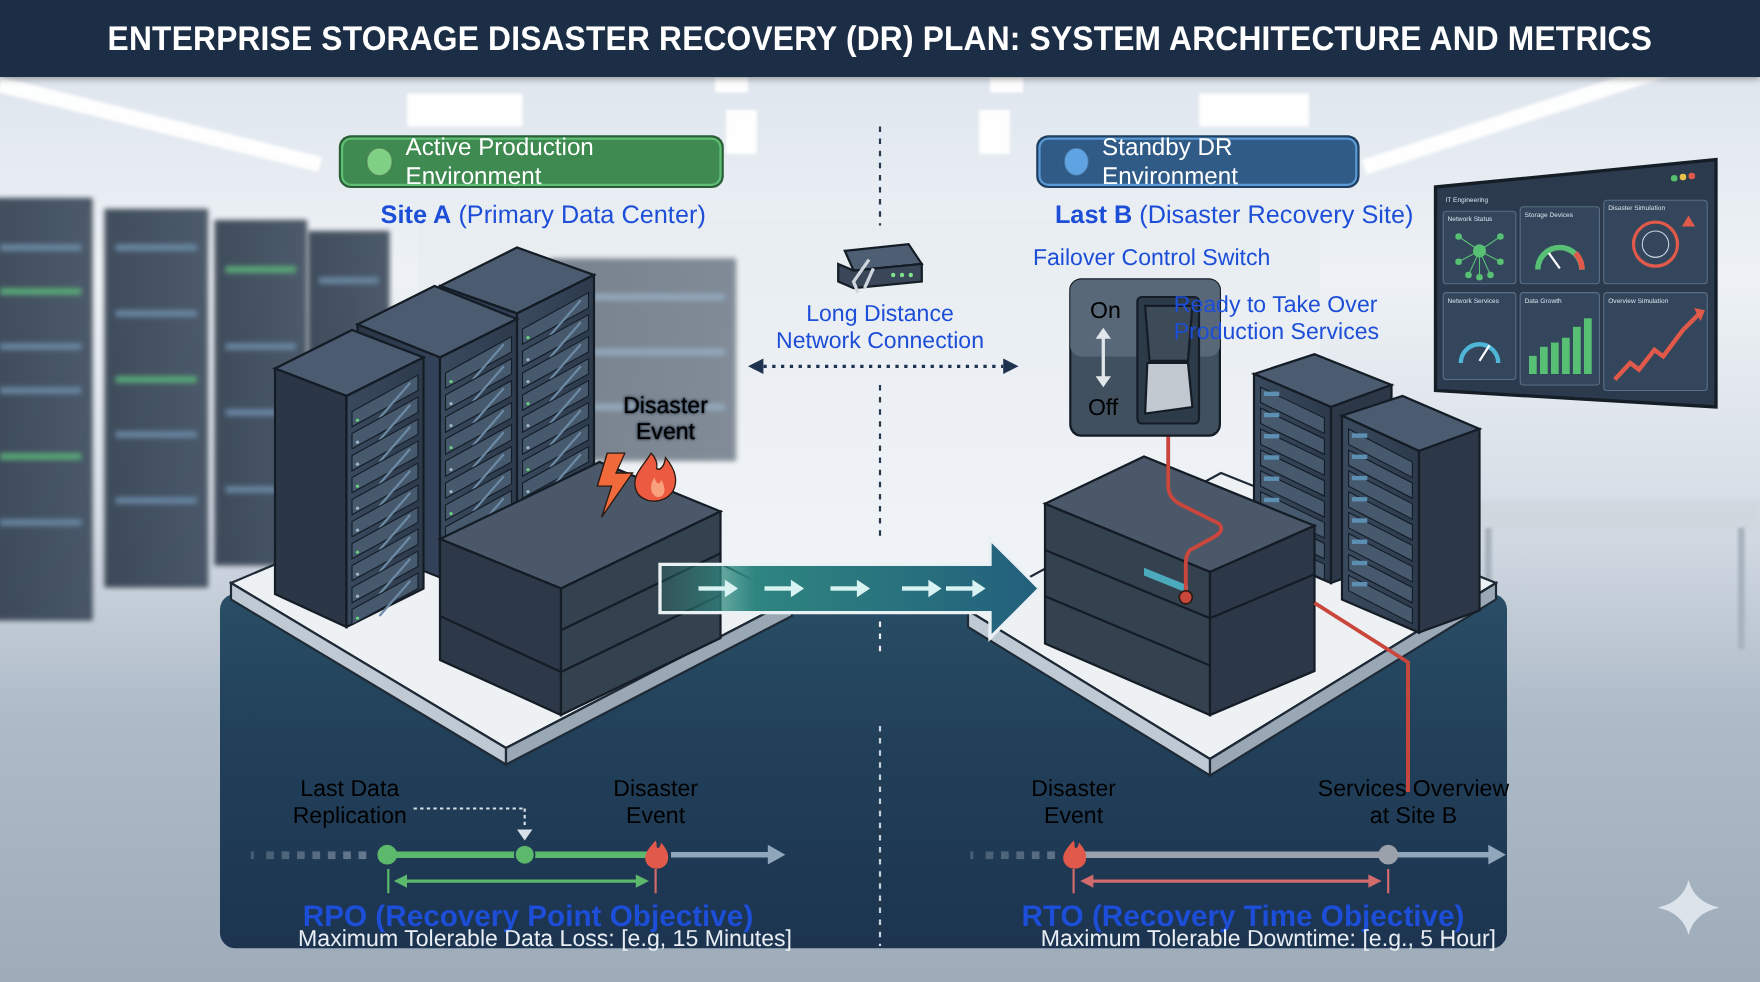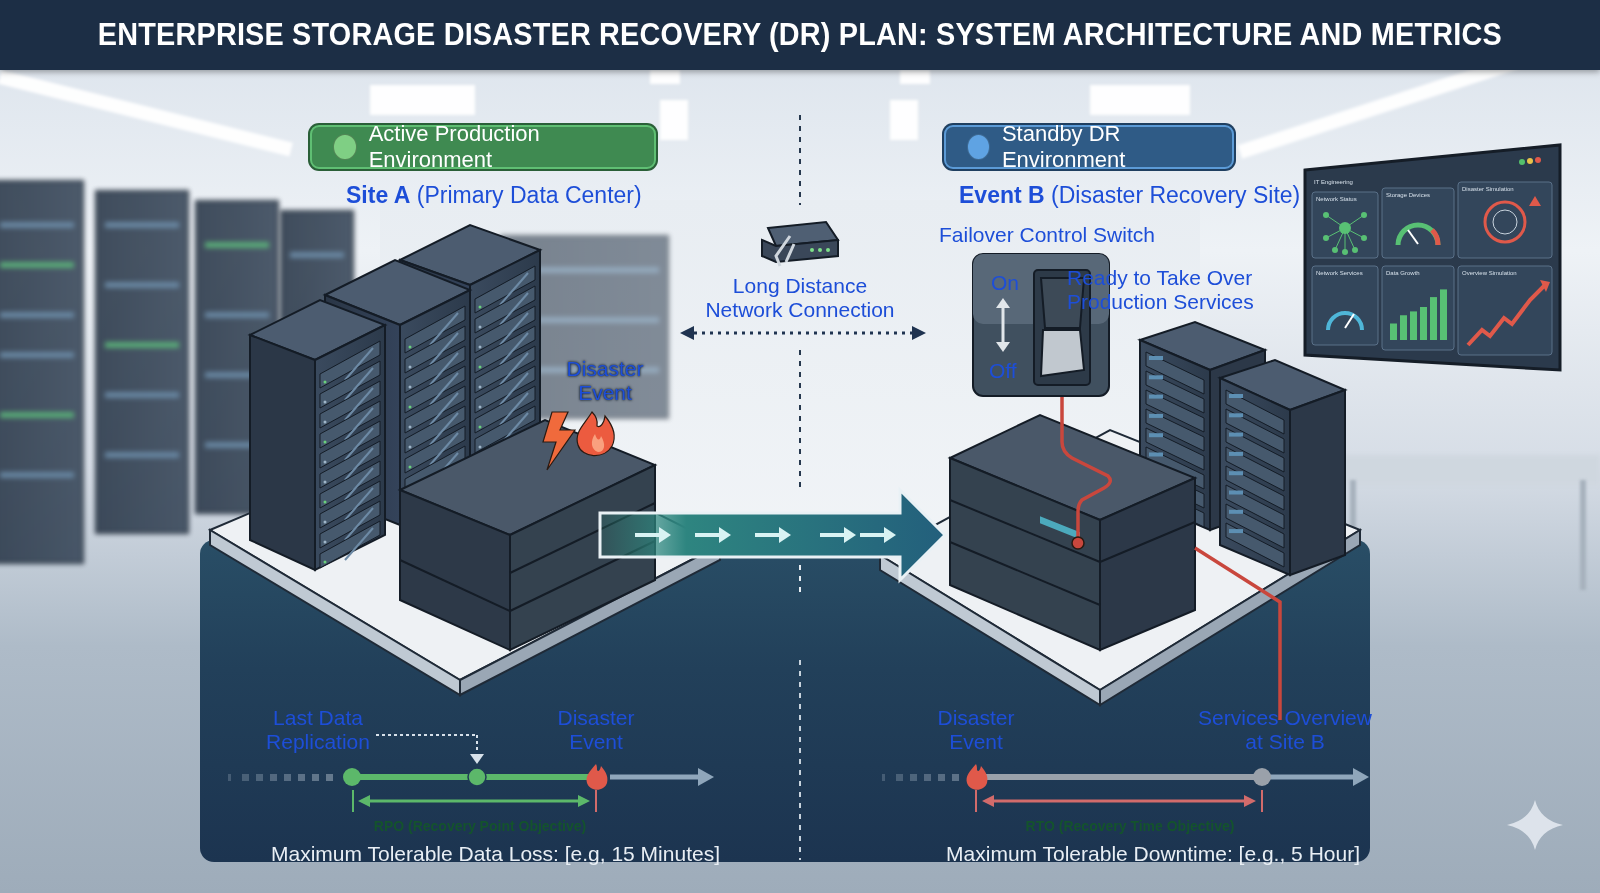--- a/index.html
+++ b/index.html
@@ -52,24 +52,24 @@
   .badge .dot { width: 24px; height: 24px; border-radius: 50%; margin-right: 12px; border: 1.5px solid rgba(0,0,0,.35); }
   .badge-green { left: 310px; top: 125px; width: 346px; background: #3f8a51; border: 2px solid #5fbf73; box-shadow: 0 0 0 2px #2a5f38; }
   .badge-green .dot { background: #7fcf84; }
   .badge-blue { left: 944px; top: 125px; width: 290px; background: #2f5b86; border: 2px solid #5b9ad6; box-shadow: 0 0 0 2px #1f3f60; }
   .badge-blue .dot { background: #5fa3e3; }
 
   .txt { position: absolute; color: #1d4ed8; font-size: 23px; white-space: nowrap;
     font-family: "Liberation Sans Narrow","Liberation Sans", sans-serif; }
   .txt b { font-weight: bold; }
   .center { text-align: center; }
-  .light { color: #1d4ed8; }
+  .light { color: #000000; }
   .small { font-size: 21px; line-height: 24px; }
 
-  .metric-title { position: absolute; color: #14532d; font-weight: bold; font-size: 14px; white-space: nowrap; text-align: center;
+  .metric-title { position: absolute; color: #1d4ed8; font-weight: bold; font-size: 27px; white-space: nowrap; text-align: center;
     font-family: "Liberation Sans Narrow","Liberation Sans", sans-serif;}
   .metric-sub { position: absolute; color: #e8eef4; font-size: 21px; white-space: nowrap; text-align: right;
     font-family: "Liberation Sans Narrow","Liberation Sans", sans-serif;}
 
   svg { position: absolute; overflow: visible; }
 </style>
 </head>
 <body>
 
 <div class="header">
@@ -487,21 +487,21 @@
 </div>
 <div class="txt" style="left:346px;top:182px;">
   <b>Site A</b><span> (Primary Data Center)</span>
 </div>
 
 <div class="badge badge-blue">
   <span class="dot"></span>
   <span>Standby DR Environment</span>
 </div>
 <div class="txt" style="left:959px;top:182px;">
-  <b>Event B</b><span> (Disaster Recovery Site)</span>
+  <b>Last B</b><span> (Disaster Recovery Site)</span>
 </div>
 
 <div class="txt small" style="left:939px;top:223px;">Failover Control Switch</div>
 <div class="txt small light" style="left:991px;top:271px;">On</div>
 <div class="txt small light" style="left:989px;top:359px;">Off</div>
 <div class="txt small" style="left:1067px;top:266px;">
   <div>Ready to Take Over</div>
   <div>Production Services</div>
 </div>
 

